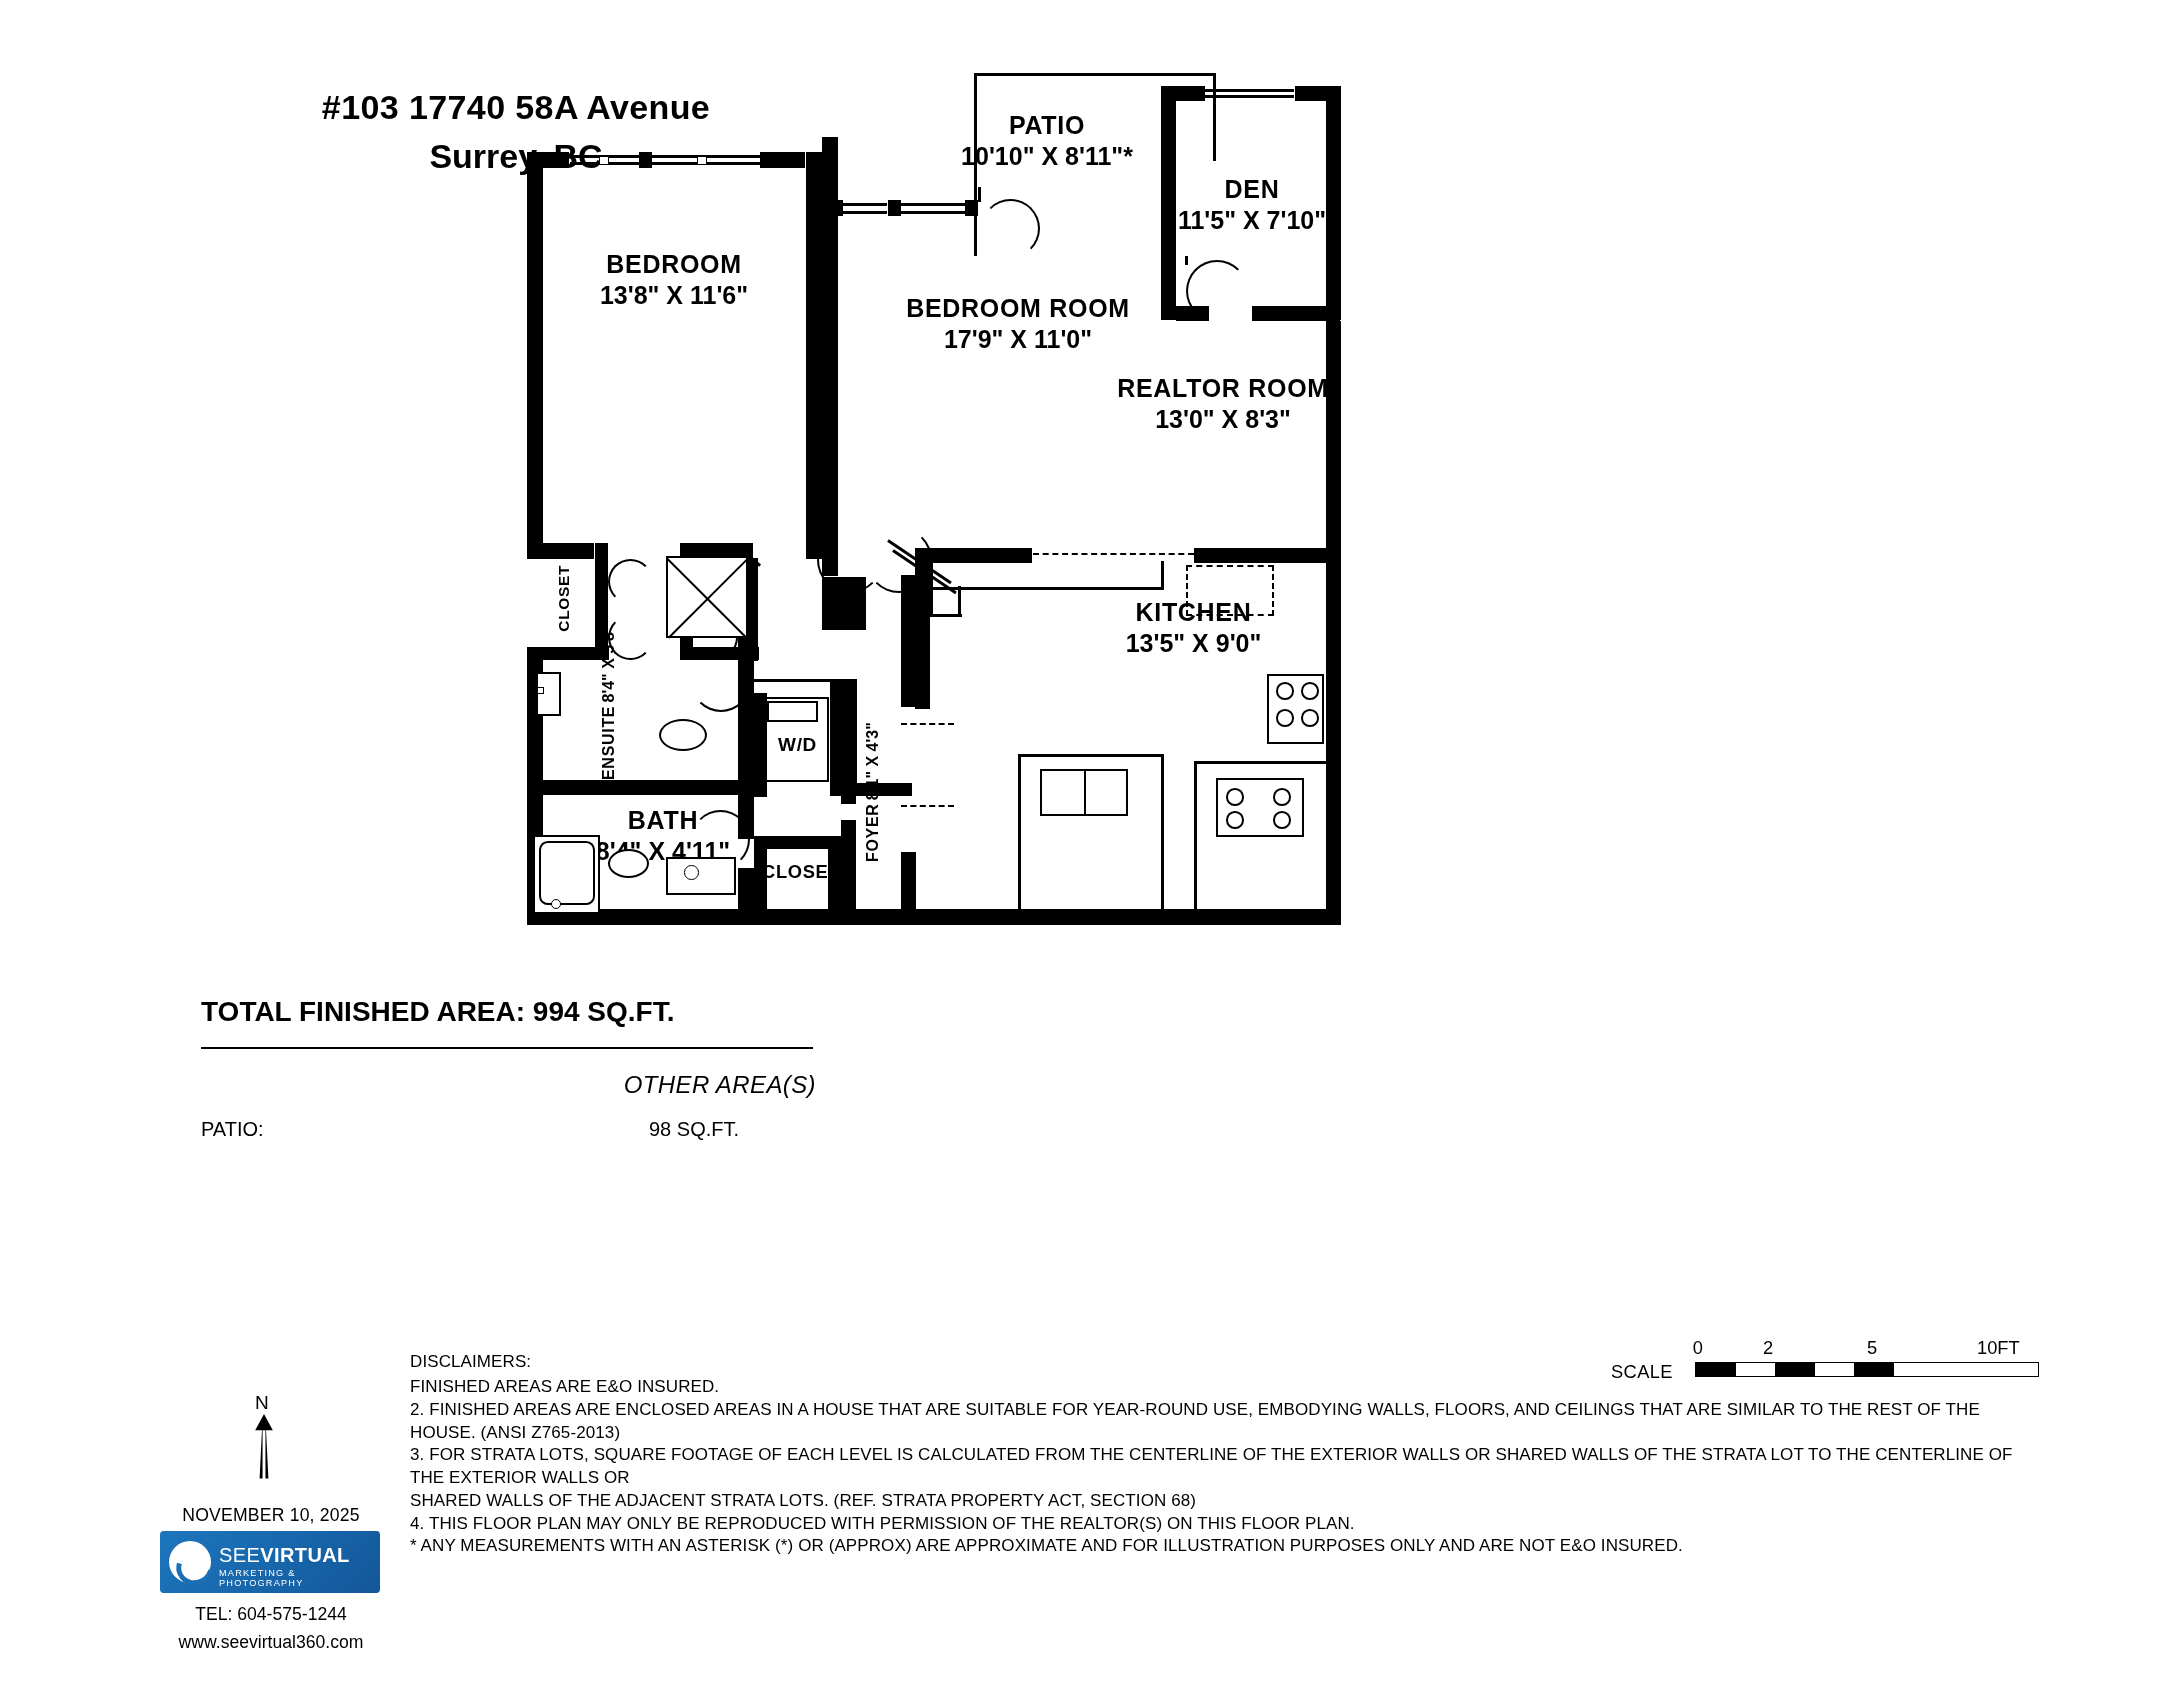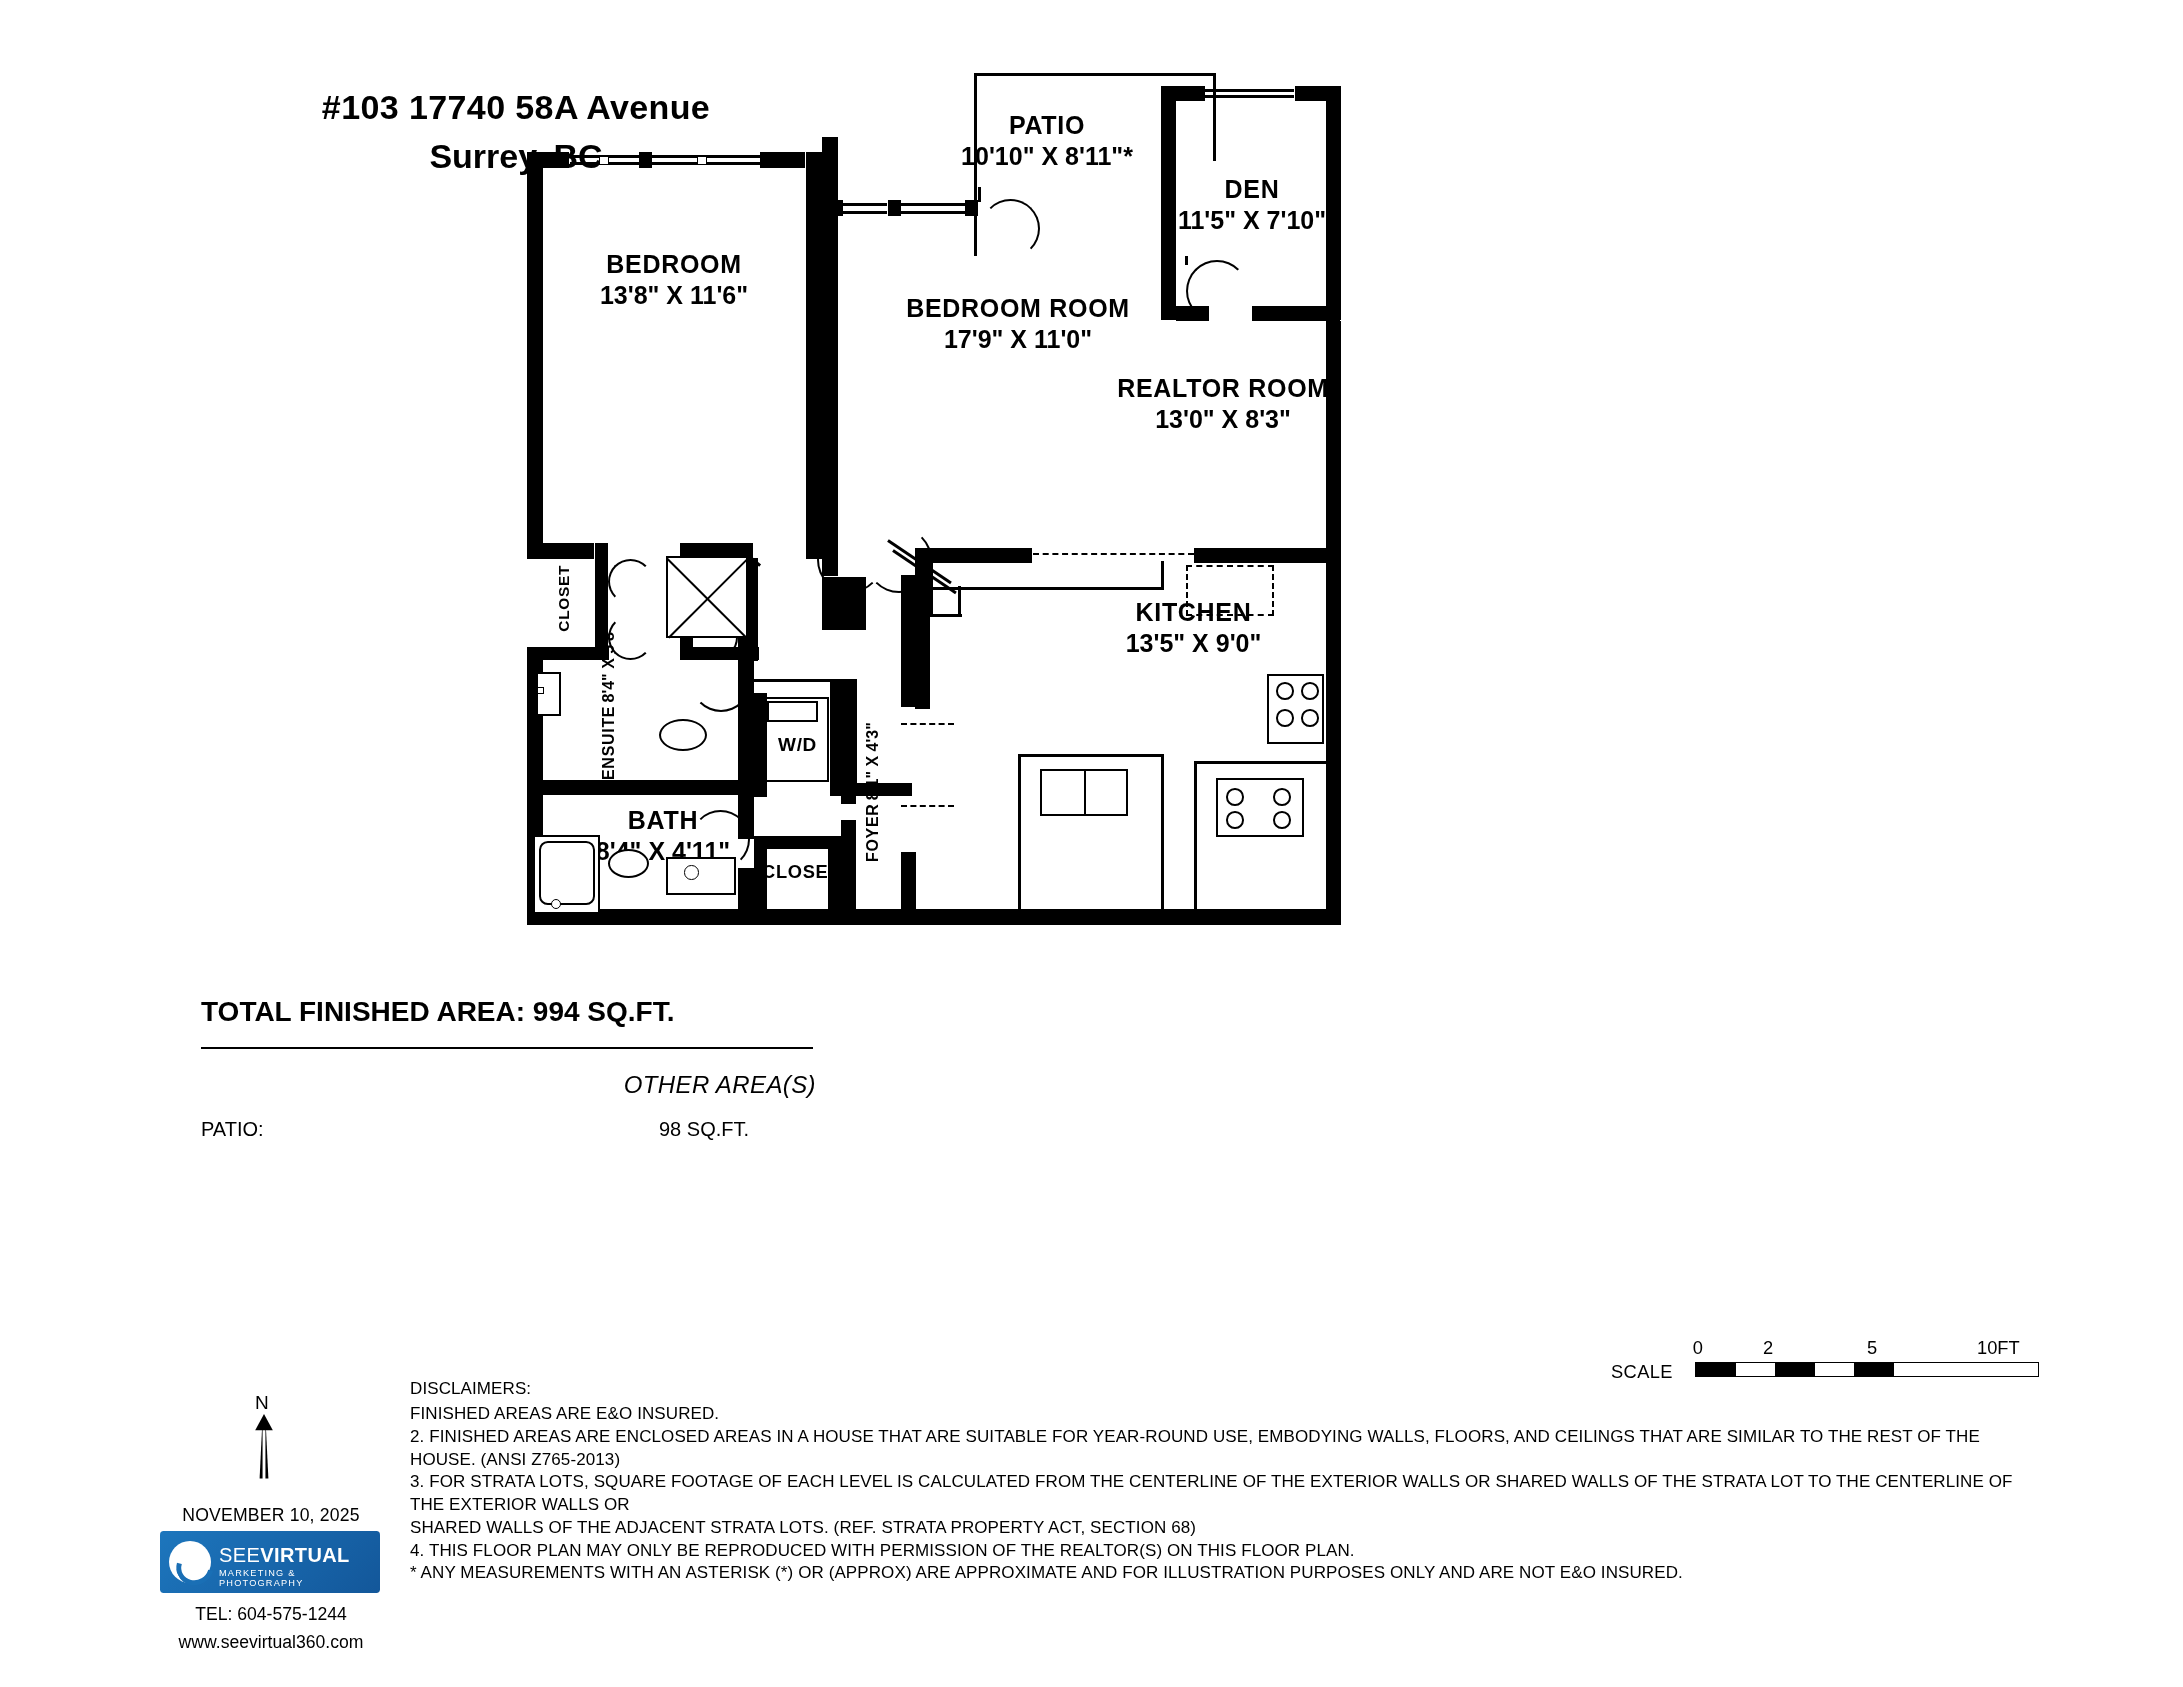--- a/index.html
+++ b/index.html
@@ -58,21 +58,21 @@
     letter-spacing: 0.4px;
     text-align: right;
   }
   #patio-row {
     margin-top: 19px;
     font-size: 20px;
     position: relative;
     height: 32px;
   }
   #patio-row .lbl { position: absolute; left: 0; top: 0; }
-  #patio-row .val { position: absolute; left: 458px; top: 0; white-space: nowrap; }
+  #patio-row .val { position: absolute; left: 448px; top: 0; white-space: nowrap; }
 
   
   #floorplan {
     left: 974px;
     top: 73px;
     width: 1113px;
     height: 1230px;
   }
   .wall {
     position: absolute;
@@ -153,21 +153,20 @@
   #scale-ticks span { position: absolute; font-size: 18.3px; }
 
   
   #disclaimers {
     left: 410px;
     top: 1351px;
     width: 1619px;
     font-size: 17px;
     line-height: 1.30;
     letter-spacing: 0.1px;
-    margin-top: 27px;
   }
   #disclaimers .dtitle { font-weight: normal; margin-bottom: 2.9px; }
   #disclaimers p { margin: 0 0 0.7px 0; }
 
   
   #compass { left: 220px; top: 1392px; width: 88px; height: 88px; }
   #compass .n { position: absolute; left: 35px; top: 0px; font-size: 19px; }
   #date-line {
     left: 150px; top: 1505px; width: 242px; text-align: center;
     font-size: 17.6px; letter-spacing: 0.2px;

